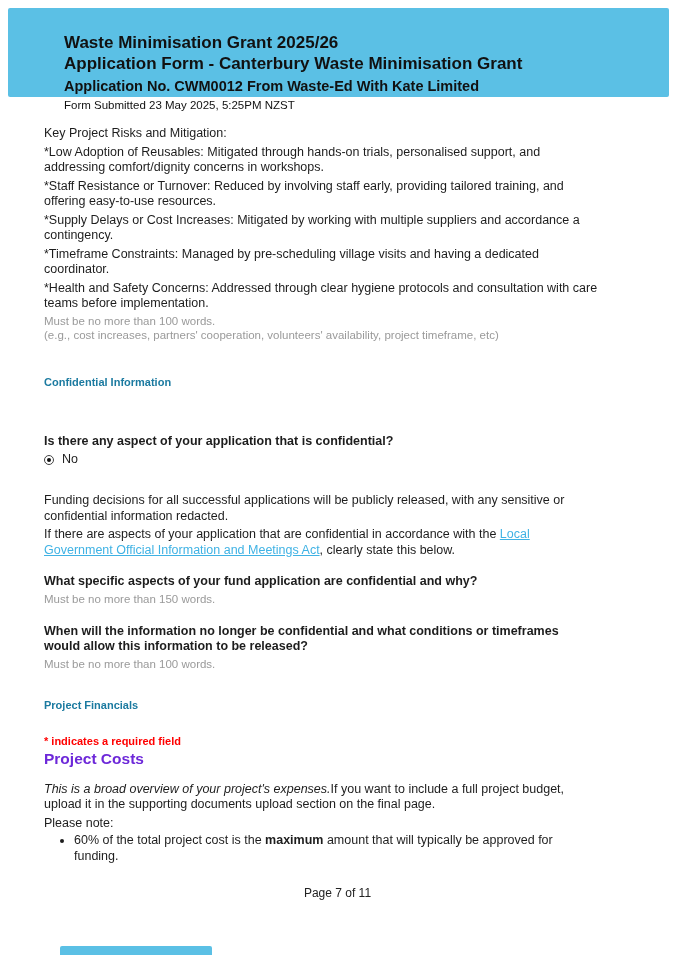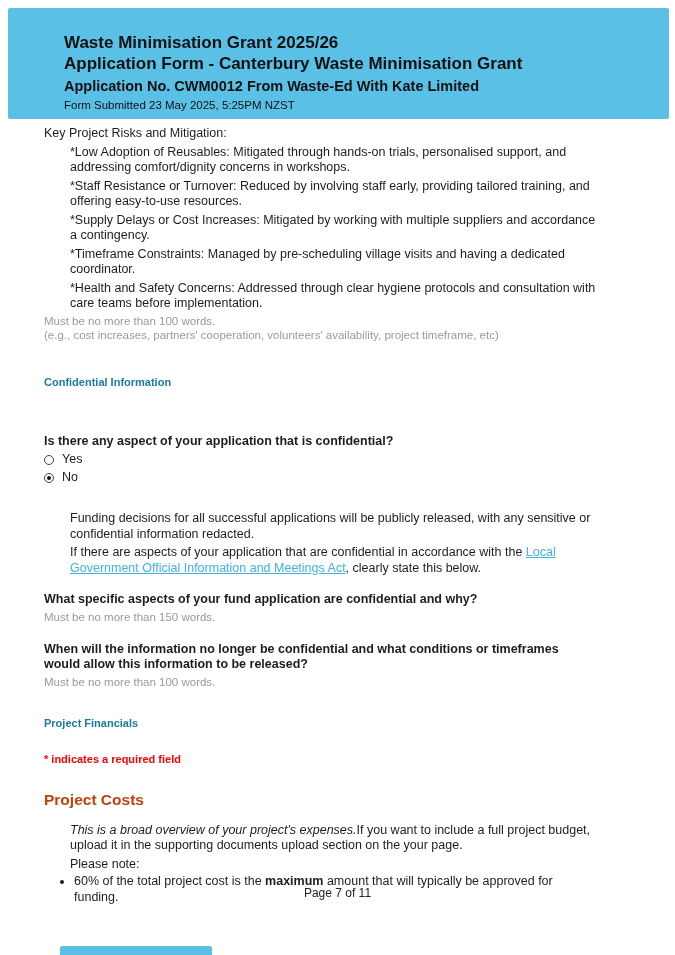--- a/index.html
+++ b/index.html
@@ -8,37 +8,37 @@
     width: 675px; height: 955px;
     background: #ffffff;
     font-family: "Liberation Sans", sans-serif;
     color: #1d1d1d;
     position: relative;
     overflow: hidden;
   }
   .header-band {
     position: absolute;
     left: 8px; top: 8px; right: 6px;
-    height: 111px;
+    height: 89px;
     background: #5bc0e5;
     border-radius: 2px;
     padding: 24px 20px 8px 56px;
     color: #111111;
   }
   .header-band .h1 { font-size: 17px; font-weight: bold; line-height: 21px; }
   .header-band .h2 { font-size: 17px; font-weight: bold; line-height: 21px; }
   .header-band .h3 { font-size: 14.5px; font-weight: bold; line-height: 20px; margin-top: 2px; }
   .header-band .h4 { font-size: 11.5px; line-height: 15px; margin-top: 2px; }
 
   .content {
     position: absolute;
     left: 44px; top: 126px;
     width: 556px;
   }
-  .body-par { font-size: 12.5px; line-height: 15.5px; margin-top: 3px; margin-left: 26px; }
+  .body-par { font-size: 12.5px; line-height: 15.5px; margin-top: 3px; }
   .label-par { font-size: 12.5px; line-height: 15.5px; }
   .hint { font-size: 11.5px; line-height: 14px; color: #9a9a9a; }
   .hint.first { margin-top: 2px; }
 
   .section-heading {
     color: #1b7aa0;
     font-size: 11px;
     font-weight: bold;
     line-height: 20px;
   }
@@ -67,21 +67,21 @@
     width: 4px; height: 4px;
     border-radius: 50%;
     background: #111;
   }
   .radio-label { font-size: 12.5px; line-height: 15px; }
 
   #funding-par { margin-top: 26px; }
   a.doc-link { color: #3fb2e4; text-decoration: underline; cursor: pointer; }
 
   .required-note { color: #ff0000; font-size: 11px; font-weight: bold; margin-top: 20px; }
-  .sub-heading { font-size: 15.5px; font-weight: bold; color: #c2410c; margin-top: 26px; }
+  .sub-heading { font-size: 15.5px; font-weight: bold; color: #6d28d9; margin-top: 3px; }
   #intro-par { margin-top: 14px; }
   .italic { font-style: italic; }
   #please-note { margin-top: 3px; }
 
   ul.note-list { margin: 2px 0 0 0; padding-left: 30px; }
   ul.note-list li { font-size: 12.5px; line-height: 15.5px; max-width: 500px; }
 
   .page-footer {
     position: absolute;
     left: 0; right: 0;
@@ -119,45 +119,41 @@
       <div class="body-par">*Health and Safety Concerns: Addressed through clear hygiene protocols and consultation with care teams before implementation.</div>
     </div>
   <div class="hint first">Must be no more than 100 words.</div>
   <div class="hint">(e.g., cost increases, partners' cooperation, volunteers' availability, project timeframe, etc)</div>
 
   <div class="section-heading" id="confidential-heading">Confidential Information</div>
 
   <div class="question" id="question-1">Is there any aspect of your application that is confidential?</div>
 
   <div class="radio-row">
-    <span class="radio-circle"></span>
-    <span class="radio-label">Yes</span>
-  </div>
-  <div class="radio-row">
     <span class="radio-circle checked"></span>
     <span class="radio-label">No</span>
   </div>
 
   <div class="body-par" id="funding-par">Funding decisions for all successful applications will be publicly released, with any sensitive or confidential information redacted.</div>
 
   <div class="body-par"><span>If there are aspects of your application that are confidential in accordance with the </span><a class="doc-link">Local Government Official Information and Meetings Act</a><span>, clearly state this below.</span></div>
 
   <div class="question" id="question-2">What specific aspects of your fund application are confidential and why?</div>
   <div class="hint first">Must be no more than 150 words.</div>
 
   <div class="question" id="question-3">When will the information no longer be confidential and what conditions or timeframes would allow this information to be released?</div>
   <div class="hint first">Must be no more than 100 words.</div>
 
   <div class="section-heading" id="financials-heading">Project Financials</div>
 
   <div class="required-note">* indicates a required field</div>
 
   <div class="sub-heading">Project Costs</div>
 
-  <div class="body-par" id="intro-par"><span class="italic">This is a broad overview of your project's expenses.</span><span>If you want to include a full project budget, upload it in the supporting documents upload section on the your page.</span></div>
+  <div class="body-par" id="intro-par"><span class="italic">This is a broad overview of your project's expenses.</span><span>If you want to include a full project budget, upload it in the supporting documents upload section on the final page.</span></div>
 
   <div class="body-par" id="please-note">Please note:</div>
 
   <ul class="note-list">
     <li><span>60% of the total project cost is the </span><b>maximum</b><span> amount that will typically be approved for funding.</span></li>
   </ul>
 
 </div>
 
 <div class="page-footer">Page 7 of 11</div>

